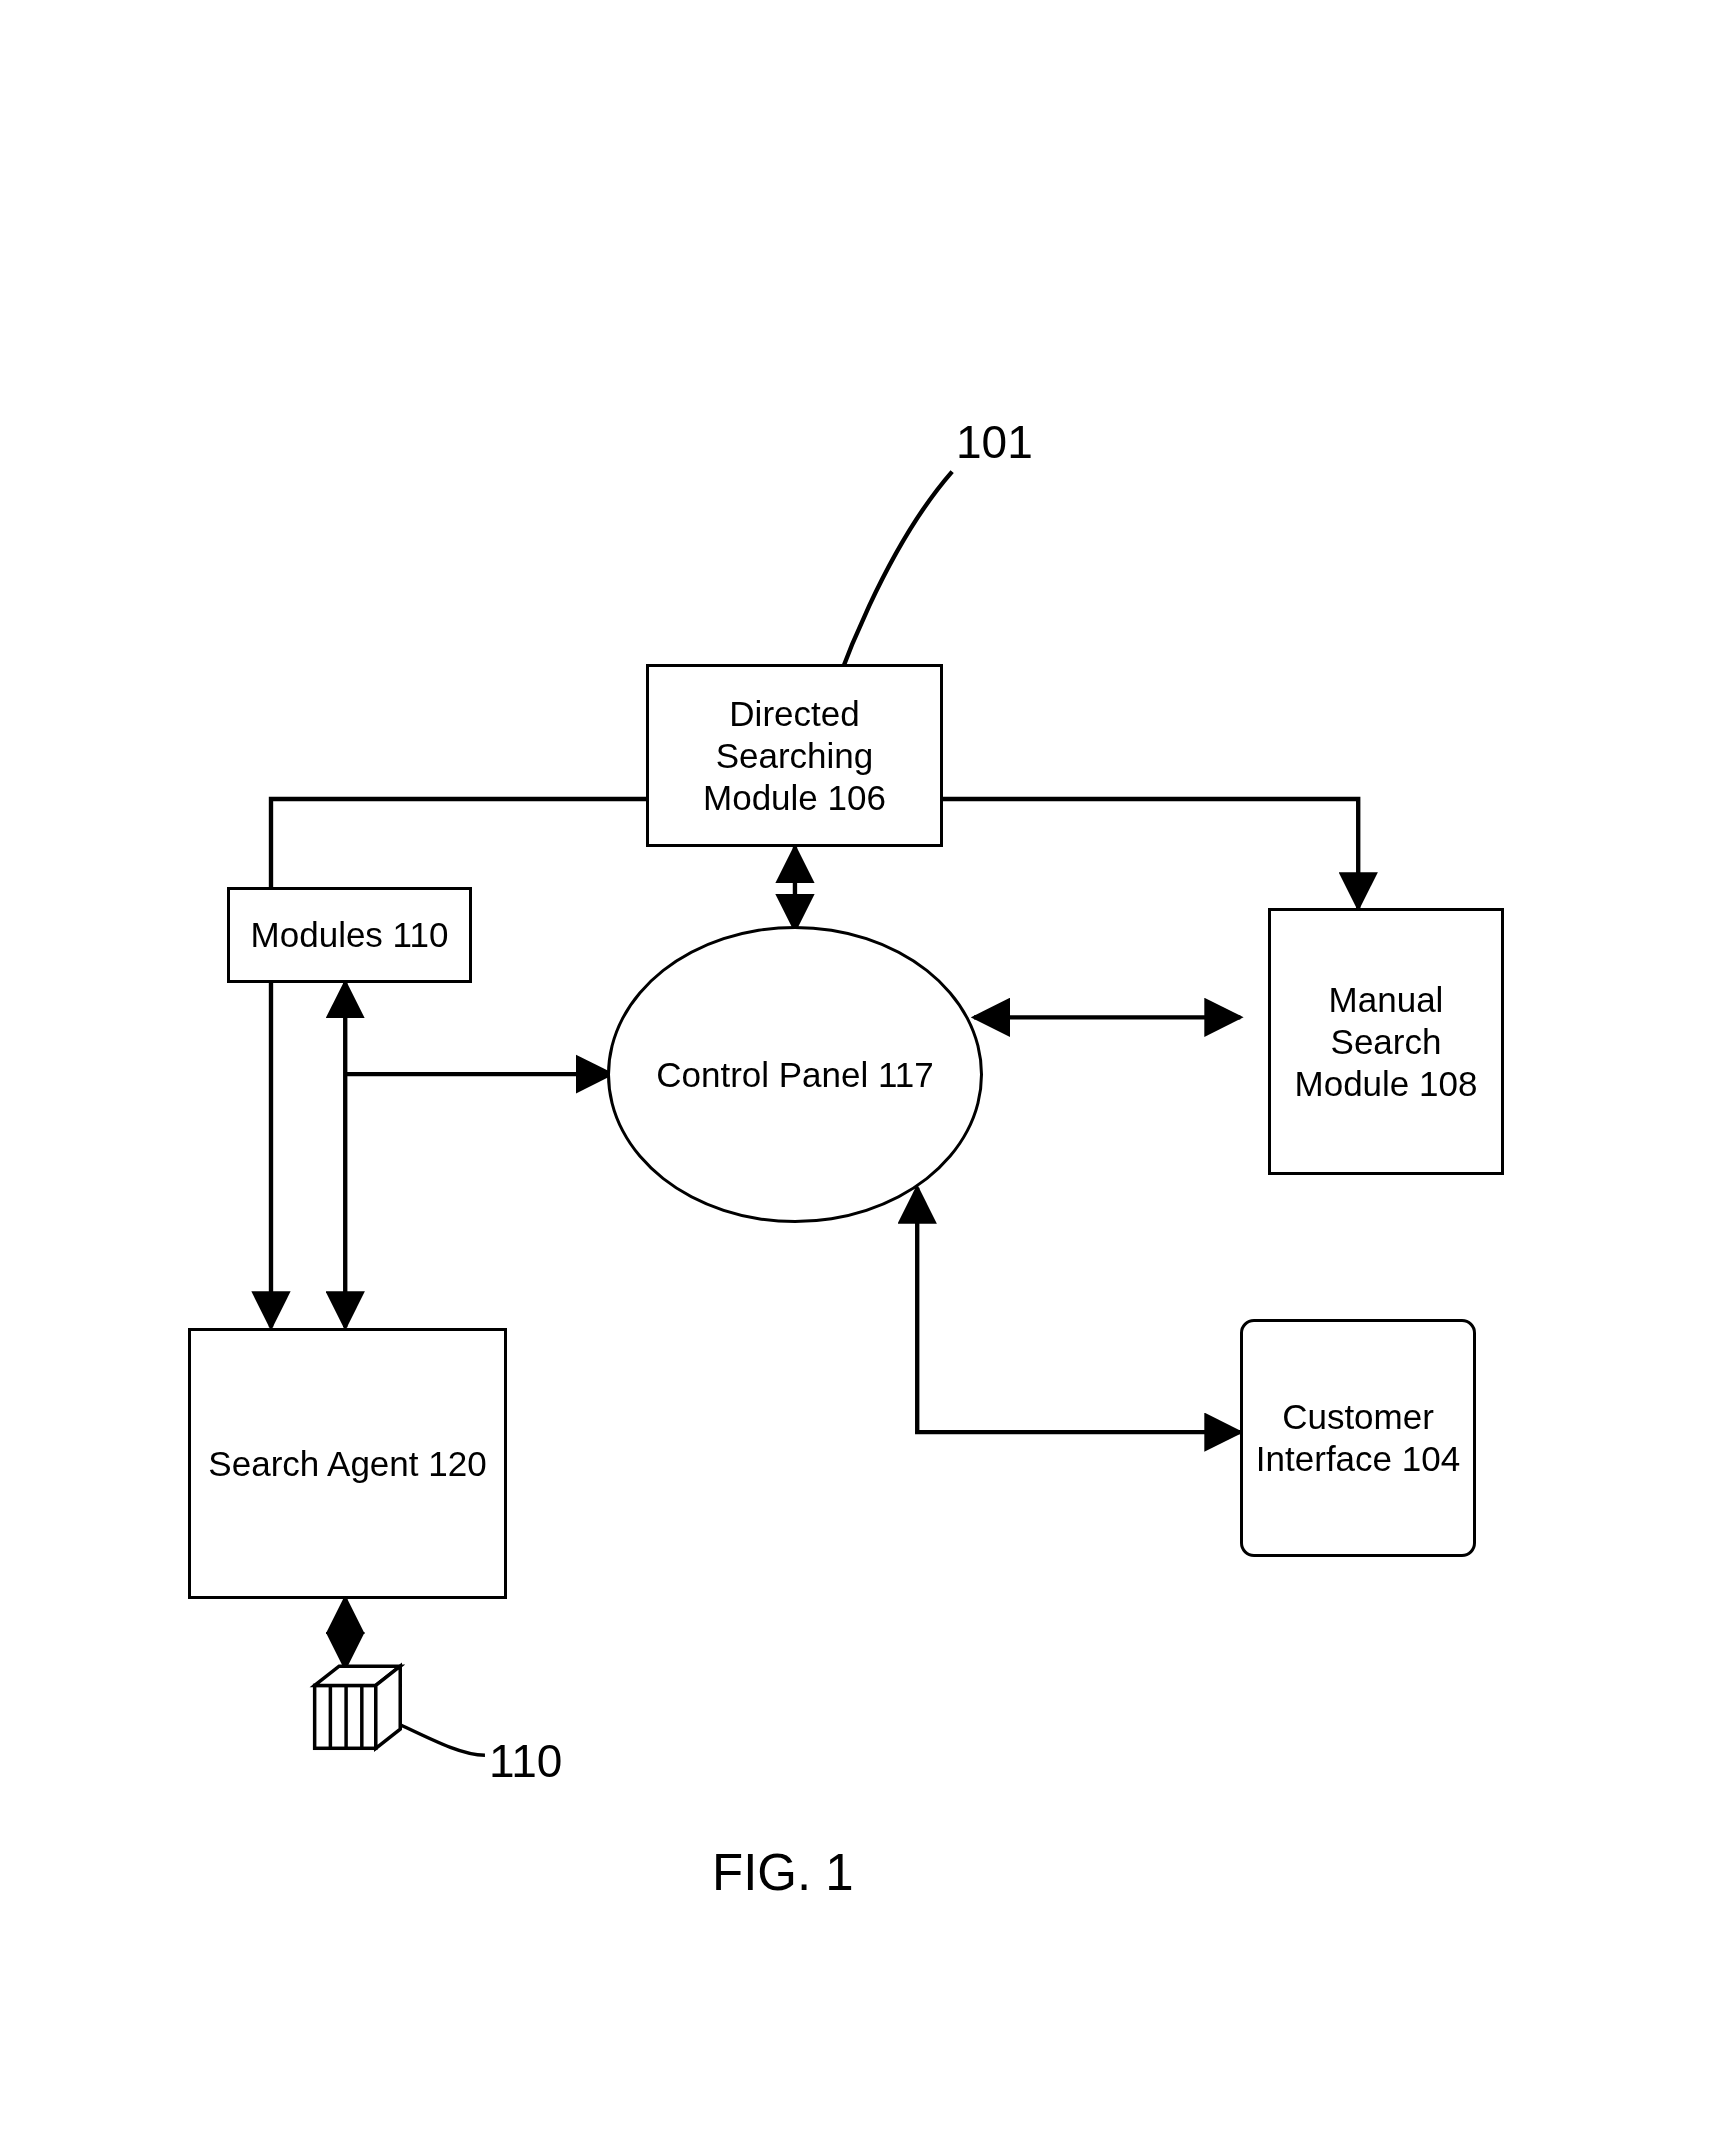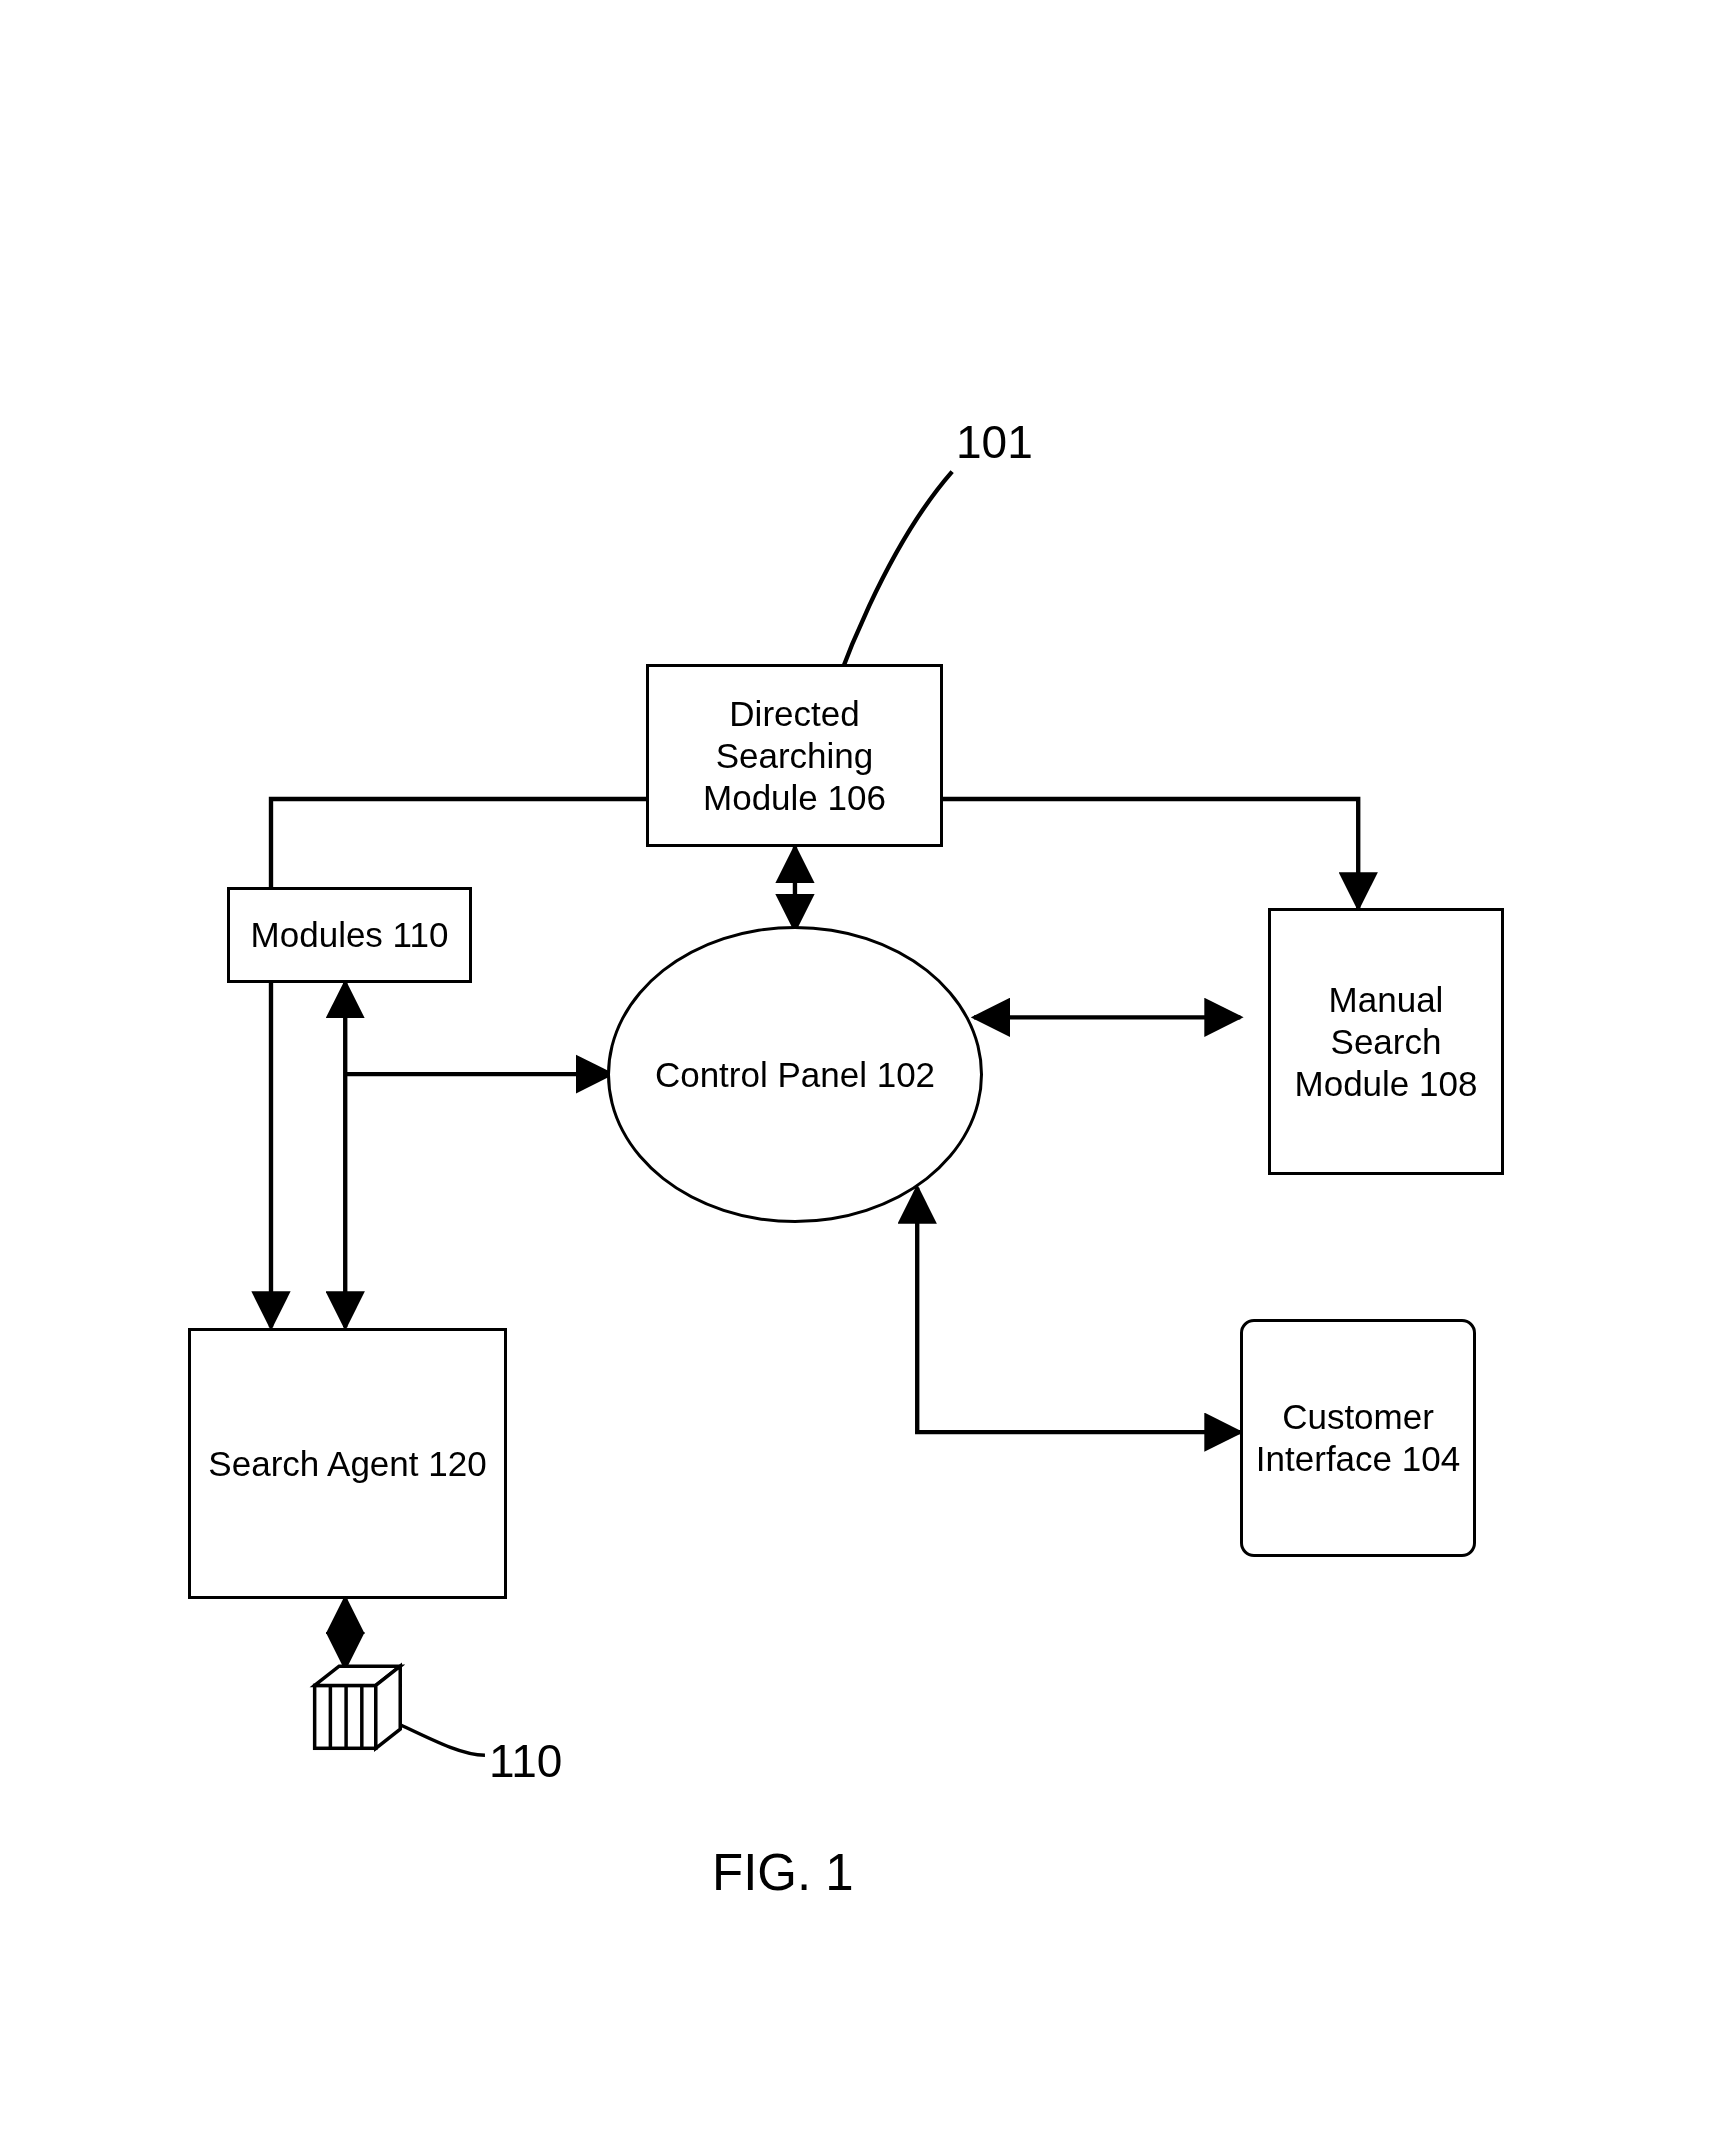--- a/index.html
+++ b/index.html
@@ -107,21 +107,21 @@
 
 <div class="box" style="left:1240px; top:908px; width:236px; height:267px;margin-left:28px;">
   <span class="label">Manual Search Module 108</span>
 </div>
 
 <div class="box" style="left:1240px; top:1319px; width:236px; height:238px;border-radius:14px;">
   <span class="label">Customer Interface 104</span>
 </div>
 
 <div class="box ellipse" style="left:607px; top:926px; width:376px; height:297px;">
-  <span class="label">Control Panel 102</span>
+  <span class="label">Control Panel 117</span>
 </div>
 
 <div class="box" style="left:227px; top:887px; width:245px; height:96px;">
   <span class="label">Modules 110</span>
 </div>
 
 <div class="box" style="left:188px; top:1328px; width:319px; height:271px;">
   <span class="label">Search Agent 120</span>
 </div>
 

